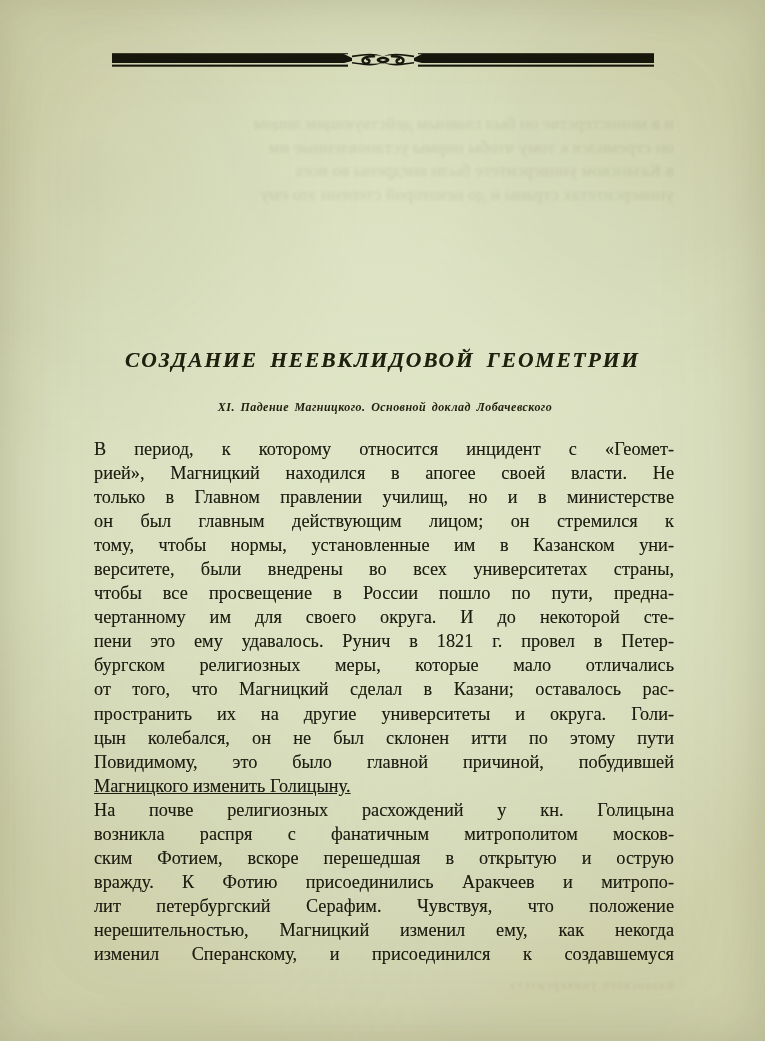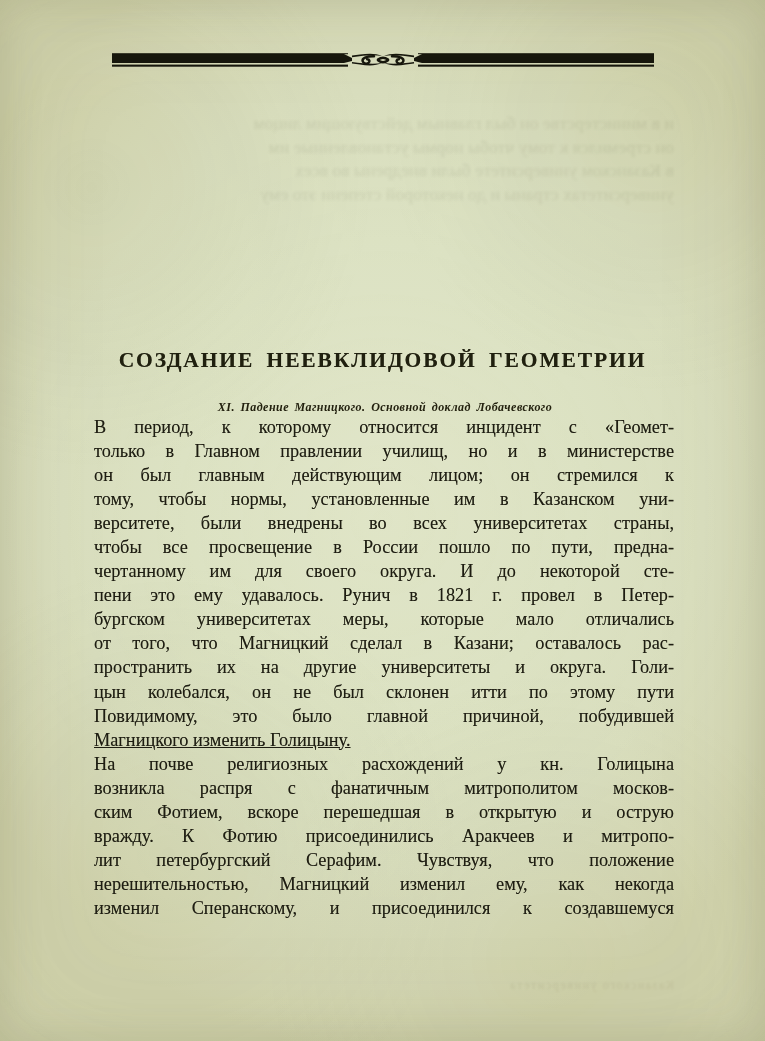--- a/index.html
+++ b/index.html
@@ -89,39 +89,40 @@
     position: absolute;
     left: 0;
     top: 334px;
     width: 765px;
     text-align: center;
     font-size: 21.5px;
     letter-spacing: 1.9px;
     word-spacing: 5px;
     color: #20200f;
     text-shadow: 0 0 0.6px rgba(30,30,15,0.5);
+    font-style: italic;
   }
   .section-title {
     position: absolute;
     left: 96px;
     top: 390px;
     width: 578px;
     text-align: center;
     font-style: italic;
     font-size: 12px;
     letter-spacing: 0.45px;
     word-spacing: 2.2px;
     color: #23210f;
   }
 
   
   .body-text {
     position: absolute;
     left: 94px;
-    top: 415px;
+    top: 437px;
     width: 580px;
   }
   .line {
     display: block;
     font-size: 18.3px;
     line-height: 24.05px;
     color: #1e1d12;
     white-space: pre;
     letter-spacing: 0px;
     text-shadow: 0 0 0.55px rgba(25,25,12,0.42);
@@ -176,28 +177,29 @@
   </div>
 
   <h1 class="chapter-title">СОЗДАНИЕ НЕЕВКЛИДОВОЙ ГЕОМЕТРИИ</h1>
 
   <h2 class="section-title">XI. Падение Магницкого. Основной доклад Лобачевского</h2>
 
   <div class="body-text">
 
     <div>
       <span class="line just">        В период, к которому относится инцидент с «Геомет-</span>
+      <span class="line just">рией», Магницкий находился в апогее своей власти.  Не</span>
       <span class="line just">только в Главном правлении училищ, но и в министерстве</span>
       <span class="line just">он был главным действующим лицом; он стремился к</span>
       <span class="line just">тому, чтобы нормы, установленные им в Казанском уни-</span>
       <span class="line just">верситете, были внедрены во всех университетах страны,</span>
       <span class="line just">чтобы все просвещение в России пошло по пути, предна-</span>
       <span class="line just">чертанному им для своего округа. И до некоторой   сте-</span>
       <span class="line just">пени это ему удавалось. Рунич в 1821 г. провел в  Петер-</span>
-      <span class="line just">бургском университетах меры, которые мало отличались</span>
+      <span class="line just">бургском религиозных меры, которые мало отличались</span>
       <span class="line just">от того, что Магницкий сделал в Казани; оставалось рас-</span>
       <span class="line just">пространить их на другие университеты и округа. Голи-</span>
       <span class="line just">цын колебался, он не был склонен итти по этому пути</span>
       <span class="line just">Повидимому, это было главной причиной, побудившей</span>
       <span class="line just last">Магницкого изменить Голицыну.</span>
     </div>
 
     <div>
       <span class="line just">        На почве религиозных расхождений у кн. Голицына</span>
       <span class="line just">возникла распря с фанатичным митрополитом москов-</span>

